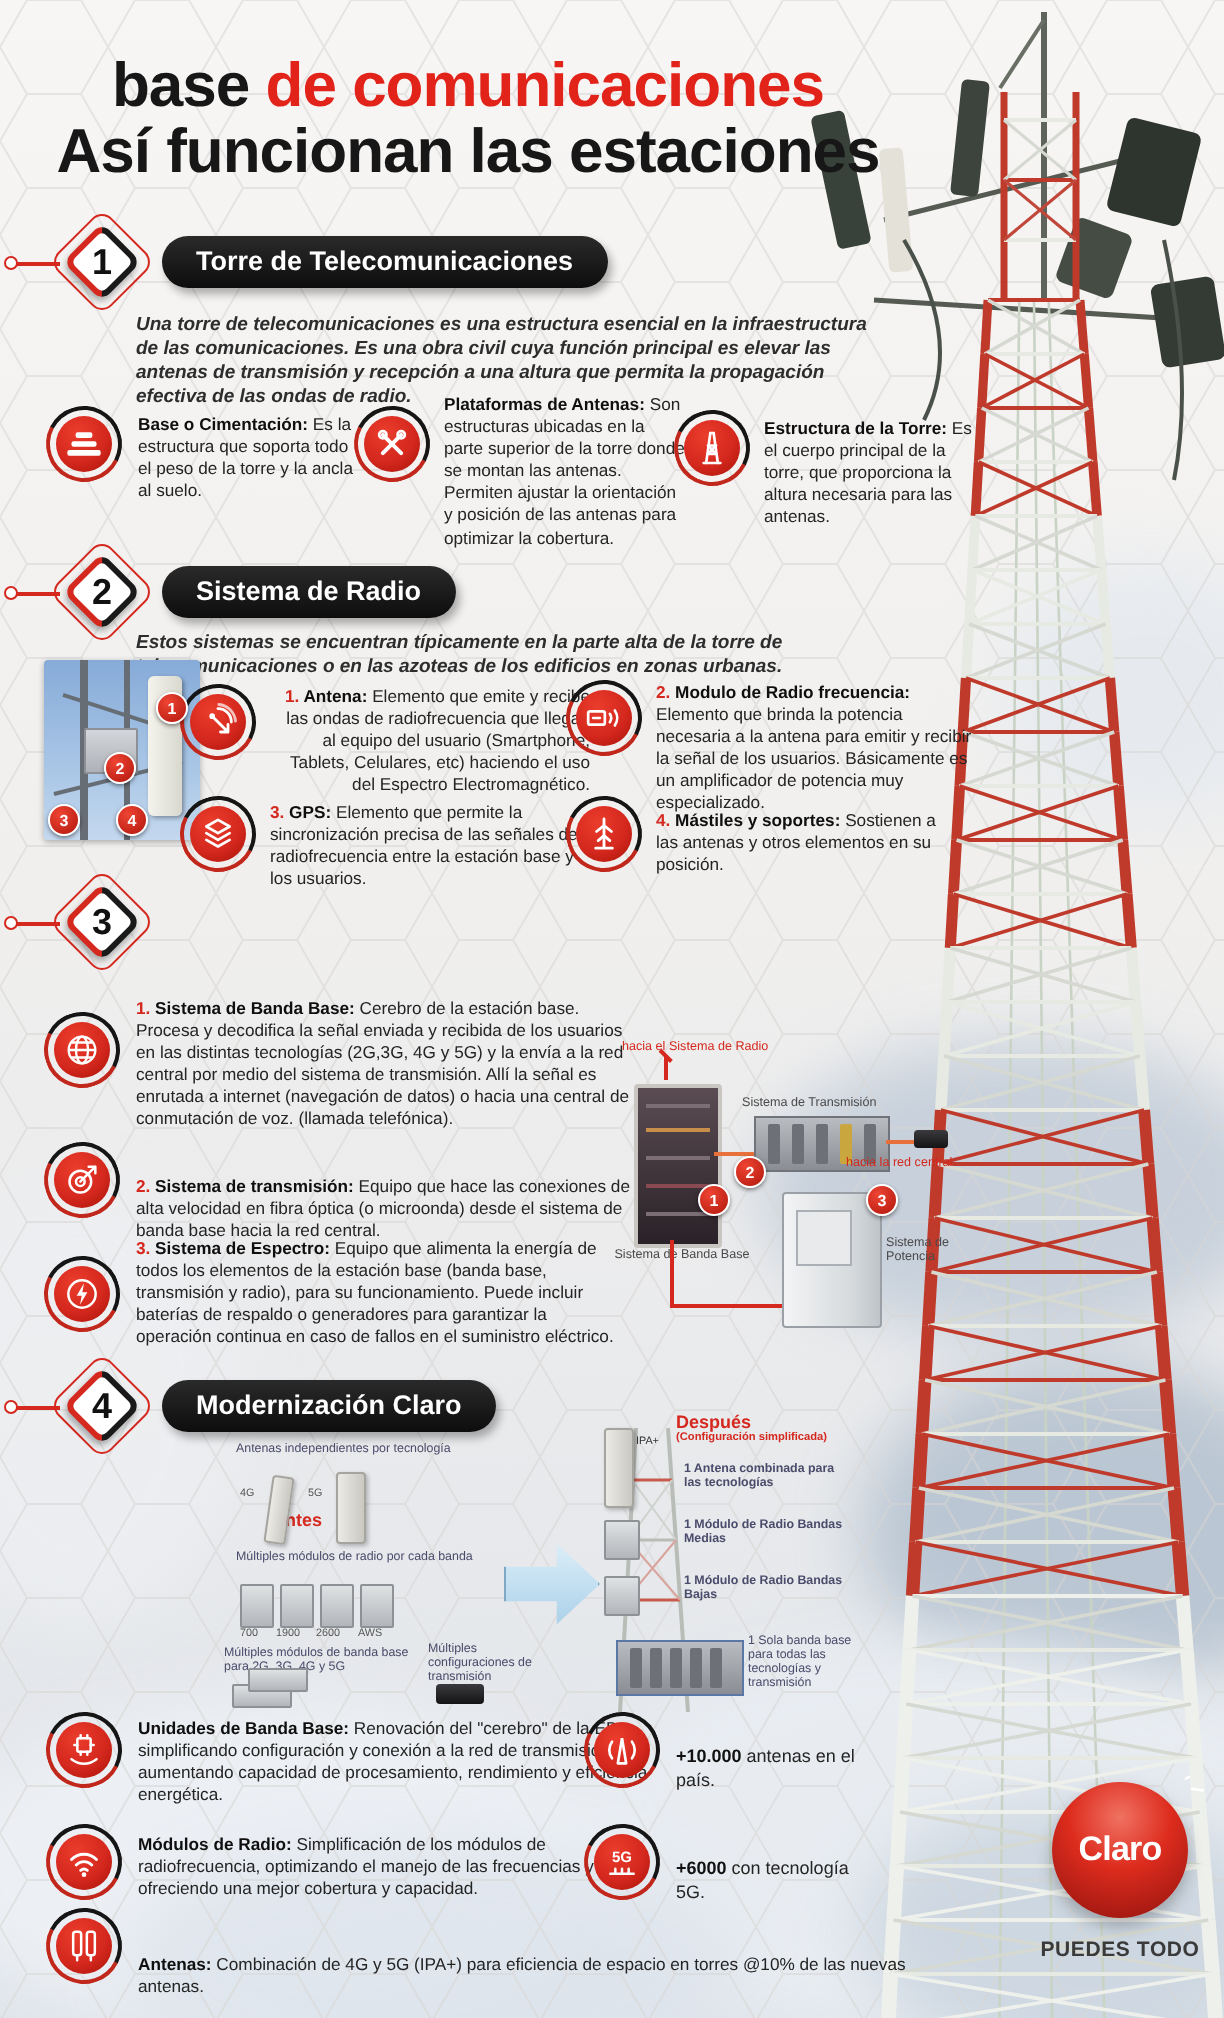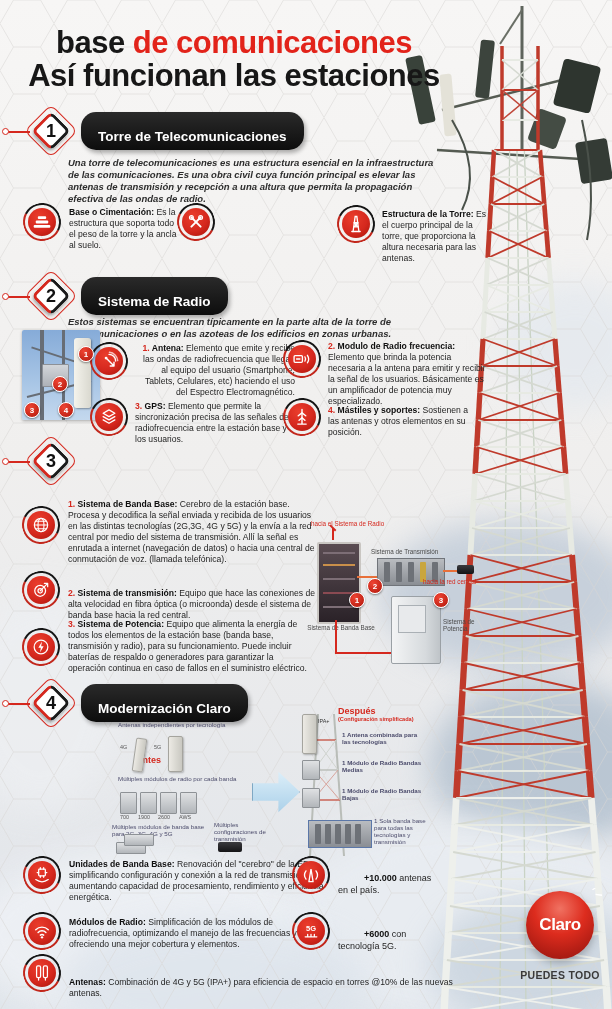--- a/index.html
+++ b/index.html
@@ -19,21 +19,21 @@
   .sec-head::before{content:"";position:absolute;left:-22px;top:50%;width:22px;height:1.5px;background:#d5281e;}
   .sec-head::after{content:"";position:absolute;left:-28px;top:50%;margin-top:-3px;width:5px;height:5px;
     border:1.5px solid #d5281e;border-radius:50%;background:#fff;}
   .dia{position:relative;width:42px;height:42px;flex:0 0 42px;}
   .dia .outer{position:absolute;inset:2px;transform:rotate(45deg);border:1.3px solid #d5281e;border-radius:7px;}
   .dia .inner{position:absolute;inset:7px;transform:rotate(45deg);background:#fff;border-radius:6px;
     border:3.5px solid #1a1a1a;border-left-color:#d5281e;border-bottom-color:#d5281e;box-shadow:1px 2px 3px rgba(0,0,0,.3);}
   .dia .num{position:absolute;inset:0;display:flex;align-items:center;justify-content:center;
     font-weight:800;font-size:18px;color:#111;}
   .pill{background:linear-gradient(180deg,#2a2a2a,#0d0d0d);color:#fff;border-radius:15px;
-    padding:17px 17px 6px;font-weight:700;font-size:13.5px;white-space:nowrap;
+    padding:5px 17px 6px;font-weight:700;font-size:13.5px;white-space:nowrap;
     box-shadow:2px 3px 4px rgba(0,0,0,.3);}
   
   .intro{position:absolute;font-style:italic;font-weight:700;font-size:9.5px;line-height:1.28;color:#2d2d2d;}
   .itxt{position:absolute;font-size:8.6px;line-height:1.3;color:#242424;}
   .itxt b{color:#0f0f0f;}
   .rnum{font-weight:800;color:#d5281e;}
   
   .ic{position:absolute;width:38px;height:38px;}
   .ic .ring{position:absolute;inset:0;border-radius:50%;border:2.6px solid #151515;
     border-left-color:#c2271c;border-bottom-color:#c2271c;transform:rotate(-18deg);}
@@ -69,21 +69,21 @@
   .d4title{position:absolute;font-weight:800;color:#d5281e;font-size:9px;}
   .d4sub{position:absolute;color:#d5281e;font-size:5.6px;font-weight:700;line-height:1.1;}
   .slimant{position:absolute;background:linear-gradient(90deg,#eceae4,#c9c8c1);border:1px solid #a5a49e;border-radius:2px;box-shadow:1px 1px 2px rgba(0,0,0,.25);}
   .mod{position:absolute;background:linear-gradient(180deg,#dfe1e3,#b2b6ba);border:1px solid #8e9296;border-radius:1px;}
   .tag{position:absolute;color:#555;font-size:5.4px;}
   .bigarrow{position:absolute;left:142px;top:64px;width:46px;height:46px;
     background:linear-gradient(180deg,#dff0fa,#a8cfe8);border:1px solid #7fa8c4;
     clip-path:polygon(0 32%,55% 32%,55% 8%,100% 50%,55% 92%,55% 68%,0 68%);}
   .minitower{position:absolute;}
   
-  .statval{font-weight:800;color:#111;margin-left:26px;}
+  .statval{font-weight:800;color:#111;}
   .logo{position:absolute;left:526px;top:891px;width:68px;height:68px;border-radius:50%;z-index:6;
     background:radial-gradient(circle at 50% 26%,#f07262 0%,#dd2c1e 42%,#8f120d 100%);
     box-shadow:0 4px 8px rgba(0,0,0,.25);display:flex;align-items:center;justify-content:center;}
   .logo .word{color:#fff;font-weight:800;font-size:17px;letter-spacing:-.4px;position:relative;}
   .logo .acc{position:absolute;right:-9px;top:-5px;color:#fff;font-weight:800;font-size:13px;transform:rotate(8deg);}
   .tagline{position:absolute;left:500px;top:969px;width:120px;text-align:center;z-index:6;
     font-weight:800;font-size:10.5px;letter-spacing:.3px;color:#3a3a3a;}
 </style>
 </head>
 <body>
@@ -325,20 +325,21 @@
     <p class="itxt" style="left:69px;top:198px;width:110px;"><b>Base o Cimentación:</b><span> Es la estructura que soporta todo el peso de la torre y la ancla al suelo.</span></p>
 
     <span class="ic" style="left:177px;top:203px;">
         <span class="ring"></span>
         <span class="core">
           <svg viewBox="0 0 24 24">
             <use href="#sym-tools"></use>
           </svg>
         </span>
       </span>
+    <p class="itxt" style="left:222px;top:188px;width:122px;"><b>Plataformas de Antenas:</b><span> Son estructuras ubicadas en la parte superior de la torre donde se montan las antenas. Permiten ajustar la orientación y posición de las antenas para optimizar la cobertura.</span></p>
 
     <span class="ic" style="left:337px;top:205px;">
         <span class="ring"></span>
         <span class="core">
           <svg viewBox="0 0 24 24">
             <use href="#sym-tower"></use>
           </svg>
         </span>
       </span>
     <p class="itxt" style="left:382px;top:200px;width:104px;"><b>Estructura de la Torre:</b><span> Es el cuerpo principal de la torre, que proporciona la altura necesaria para las antenas.</span></p>
@@ -435,21 +436,21 @@
     <p class="itxt" style="left:68px;top:579px;width:247px;"><span class="rnum">2.</span><b> Sistema de transmisión:</b><span> Equipo que hace las conexiones de alta velocidad en fibra óptica (o microonda) desde el sistema de banda base hacia la red central.</span></p>
 
     <span class="ic" style="left:22px;top:628px;">
         <span class="ring"></span>
         <span class="core">
           <svg viewBox="0 0 24 24">
             <use href="#sym-power"></use>
           </svg>
         </span>
       </span>
-    <p class="itxt" style="left:68px;top:610px;width:240px;"><span class="rnum">3.</span><b> Sistema de Potencia:</b><span> Equipo que alimenta la energía de todos los elementos de la estación base (banda base, transmisión y radio), para su funcionamiento. Puede incluir baterías de respaldo o generadores para garantizar la operación continua en caso de fallos en el suministro eléctrico.</span></p>
+    <p class="itxt" style="left:68px;top:610px;width:240px;"><span class="rnum">3.</span><b> Sistema de Espectro:</b><span> Equipo que alimenta la energía de todos los elementos de la estación base (banda base, transmisión y radio), para su funcionamiento. Puede incluir baterías de respaldo o generadores para garantizar la operación continua en caso de fallos en el suministro eléctrico.</span></p>
 
     <div class="diag3">
       <span class="dlab red" style="left:6px;top:0;width:110px;">hacia el Sistema de Radio</span>
       <span class="rline" style="left:27px;top:8px;width:1.6px;height:12px;"></span>
       <span class="rline" style="left:24px;top:7px;width:8px;height:1.6px;transform:rotate(45deg);"></span>
       <div class="rack" style="left:12px;top:22px;width:40px;height:78px;">
         <i style="top:8px;"></i>
           <i style="top:20px;background:#c98f4a;"></i>
           <i style="top:34px;"></i>
           <i style="top:48px;background:#8a4a52;"></i>
@@ -555,21 +556,21 @@
     <p class="itxt" style="left:69px;top:850px;width:258px;"><b>Unidades de Banda Base:</b><span> Renovación del "cerebro" de la EB, simplificando configuración y conexión a la red de transmisión, y aumentando capacidad de procesamiento, rendimiento y eficiencia energética.</span></p>
 
     <span class="ic" style="left:23px;top:912px;">
         <span class="ring"></span>
         <span class="core">
           <svg viewBox="0 0 24 24">
             <use href="#sym-waves"></use>
           </svg>
         </span>
       </span>
-    <p class="itxt" style="left:69px;top:908px;width:262px;"><b>Módulos de Radio:</b><span> Simplificación de los módulos de radiofrecuencia, optimizando el manejo de las frecuencias y ofreciendo una mejor cobertura y elementos.</span></p>
+    <p class="itxt" style="left:69px;top:908px;width:262px;"><b>Módulos de Radio:</b><span> Simplificación de los módulos de radiofrecuencia, optimizando el manejo de las frecuencias y ofreciendo una mejor cobertura y capacidad.</span></p>
 
     <span class="ic" style="left:23px;top:954px;">
         <span class="ring"></span>
         <span class="core">
           <svg viewBox="0 0 24 24">
             <use href="#sym-antcombo"></use>
           </svg>
         </span>
       </span>
     <p class="itxt" style="left:69px;top:968px;width:395px;"><b>Antenas:</b><span> Combinación de 4G y 5G (IPA+) para eficiencia de espacio en torres @10% de las nuevas antenas.</span></p>

